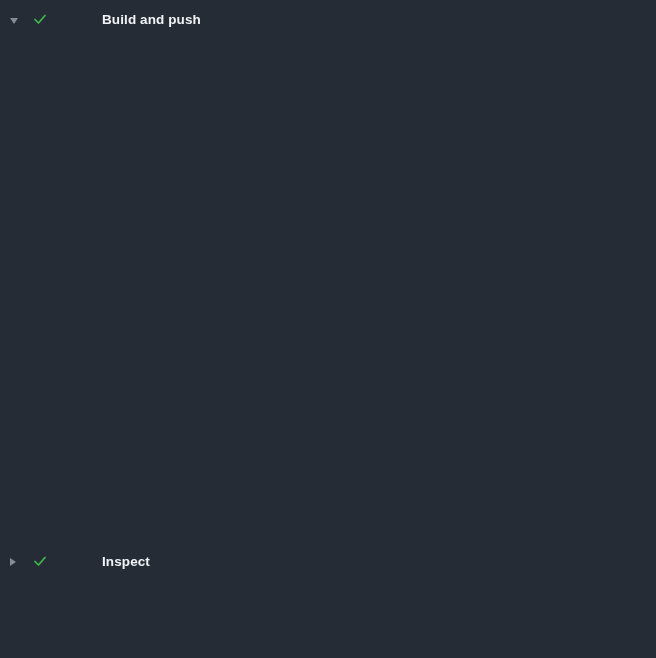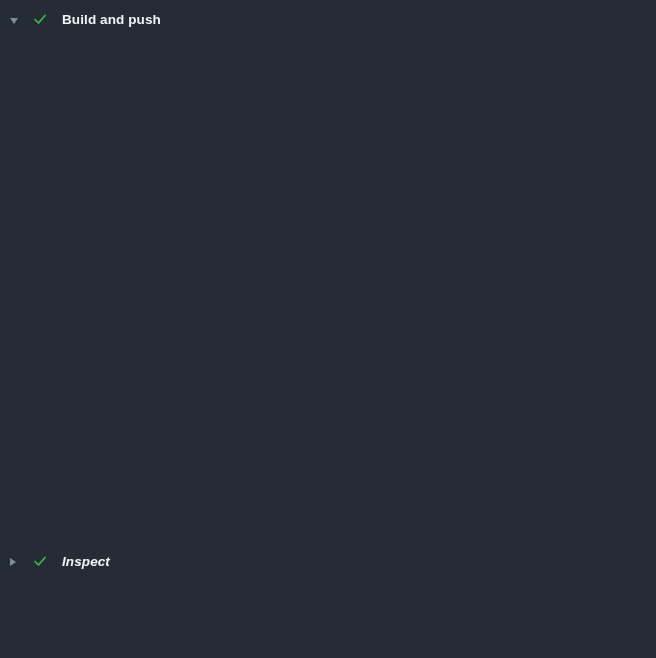--- a/index.html
+++ b/index.html
@@ -13,21 +13,21 @@
     overflow: hidden;
     font-family: "Liberation Sans", "DejaVu Sans", sans-serif;
   }
   .log-viewer {
     width: 656px;
     height: 658px;
     overflow: hidden;
   }
   .section { }
   .section--build  { padding-top: 4px; }
-  .section--inspect{ padding-top: 4px; font-style: italic; }
+  .section--inspect{ padding-top: 4px; }
   .section--digest { padding-top: 16px; }
   .section-header {
     height: 30px;
     display: flex;
     align-items: center;
     padding-left: 10px;
     cursor: pointer;
   }
   .chevron {
     width: 10px;
@@ -51,20 +51,21 @@
   .check {
     width: 16px; height: 16px;
     display: inline-block;
     margin-right: 14px;
   }
   .section-title {
     color: #f0f3f6;
     font-size: 13.5px;
     font-weight: 600;
     letter-spacing: 0.1px;
+    margin-left: 40px;
   }
   .log-lines {
     padding: 6px 0 12px 0;
   }
   .log-line {
     height: 17.5px;
     line-height: 17.5px;
     white-space: pre;
     overflow: hidden;
     font-family: "DejaVu Sans Mono", "Liberation Mono", monospace;

